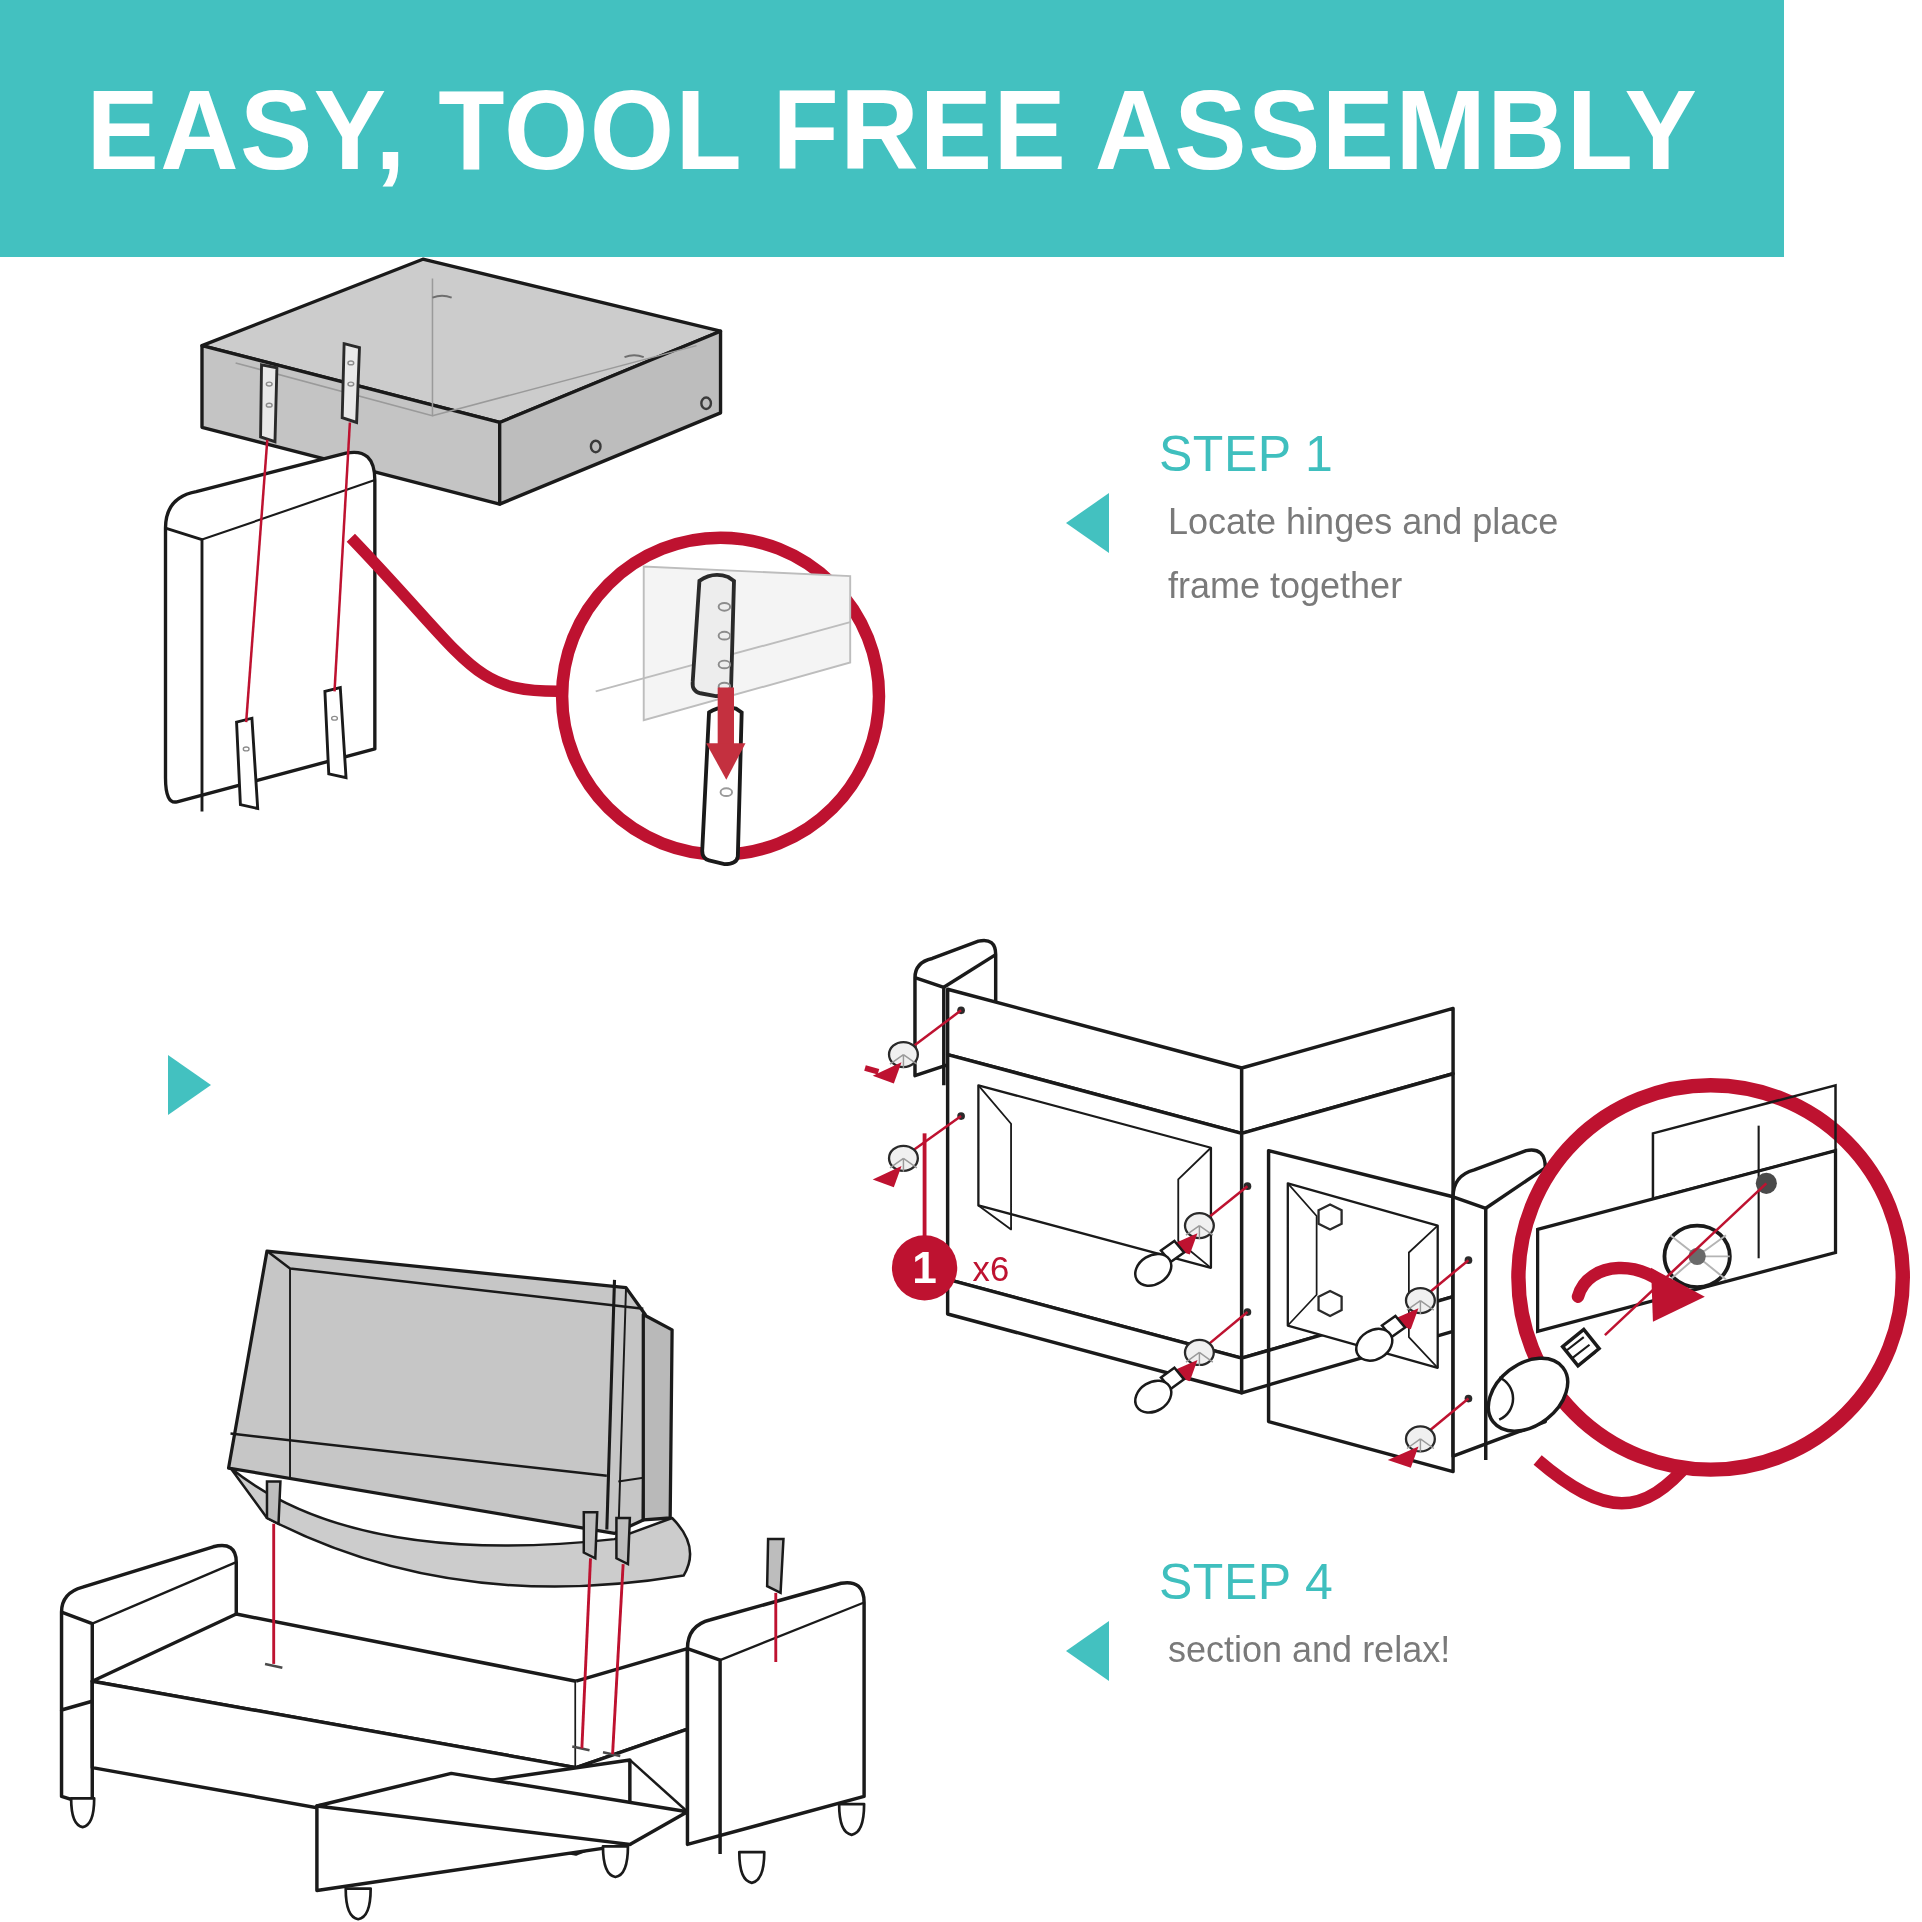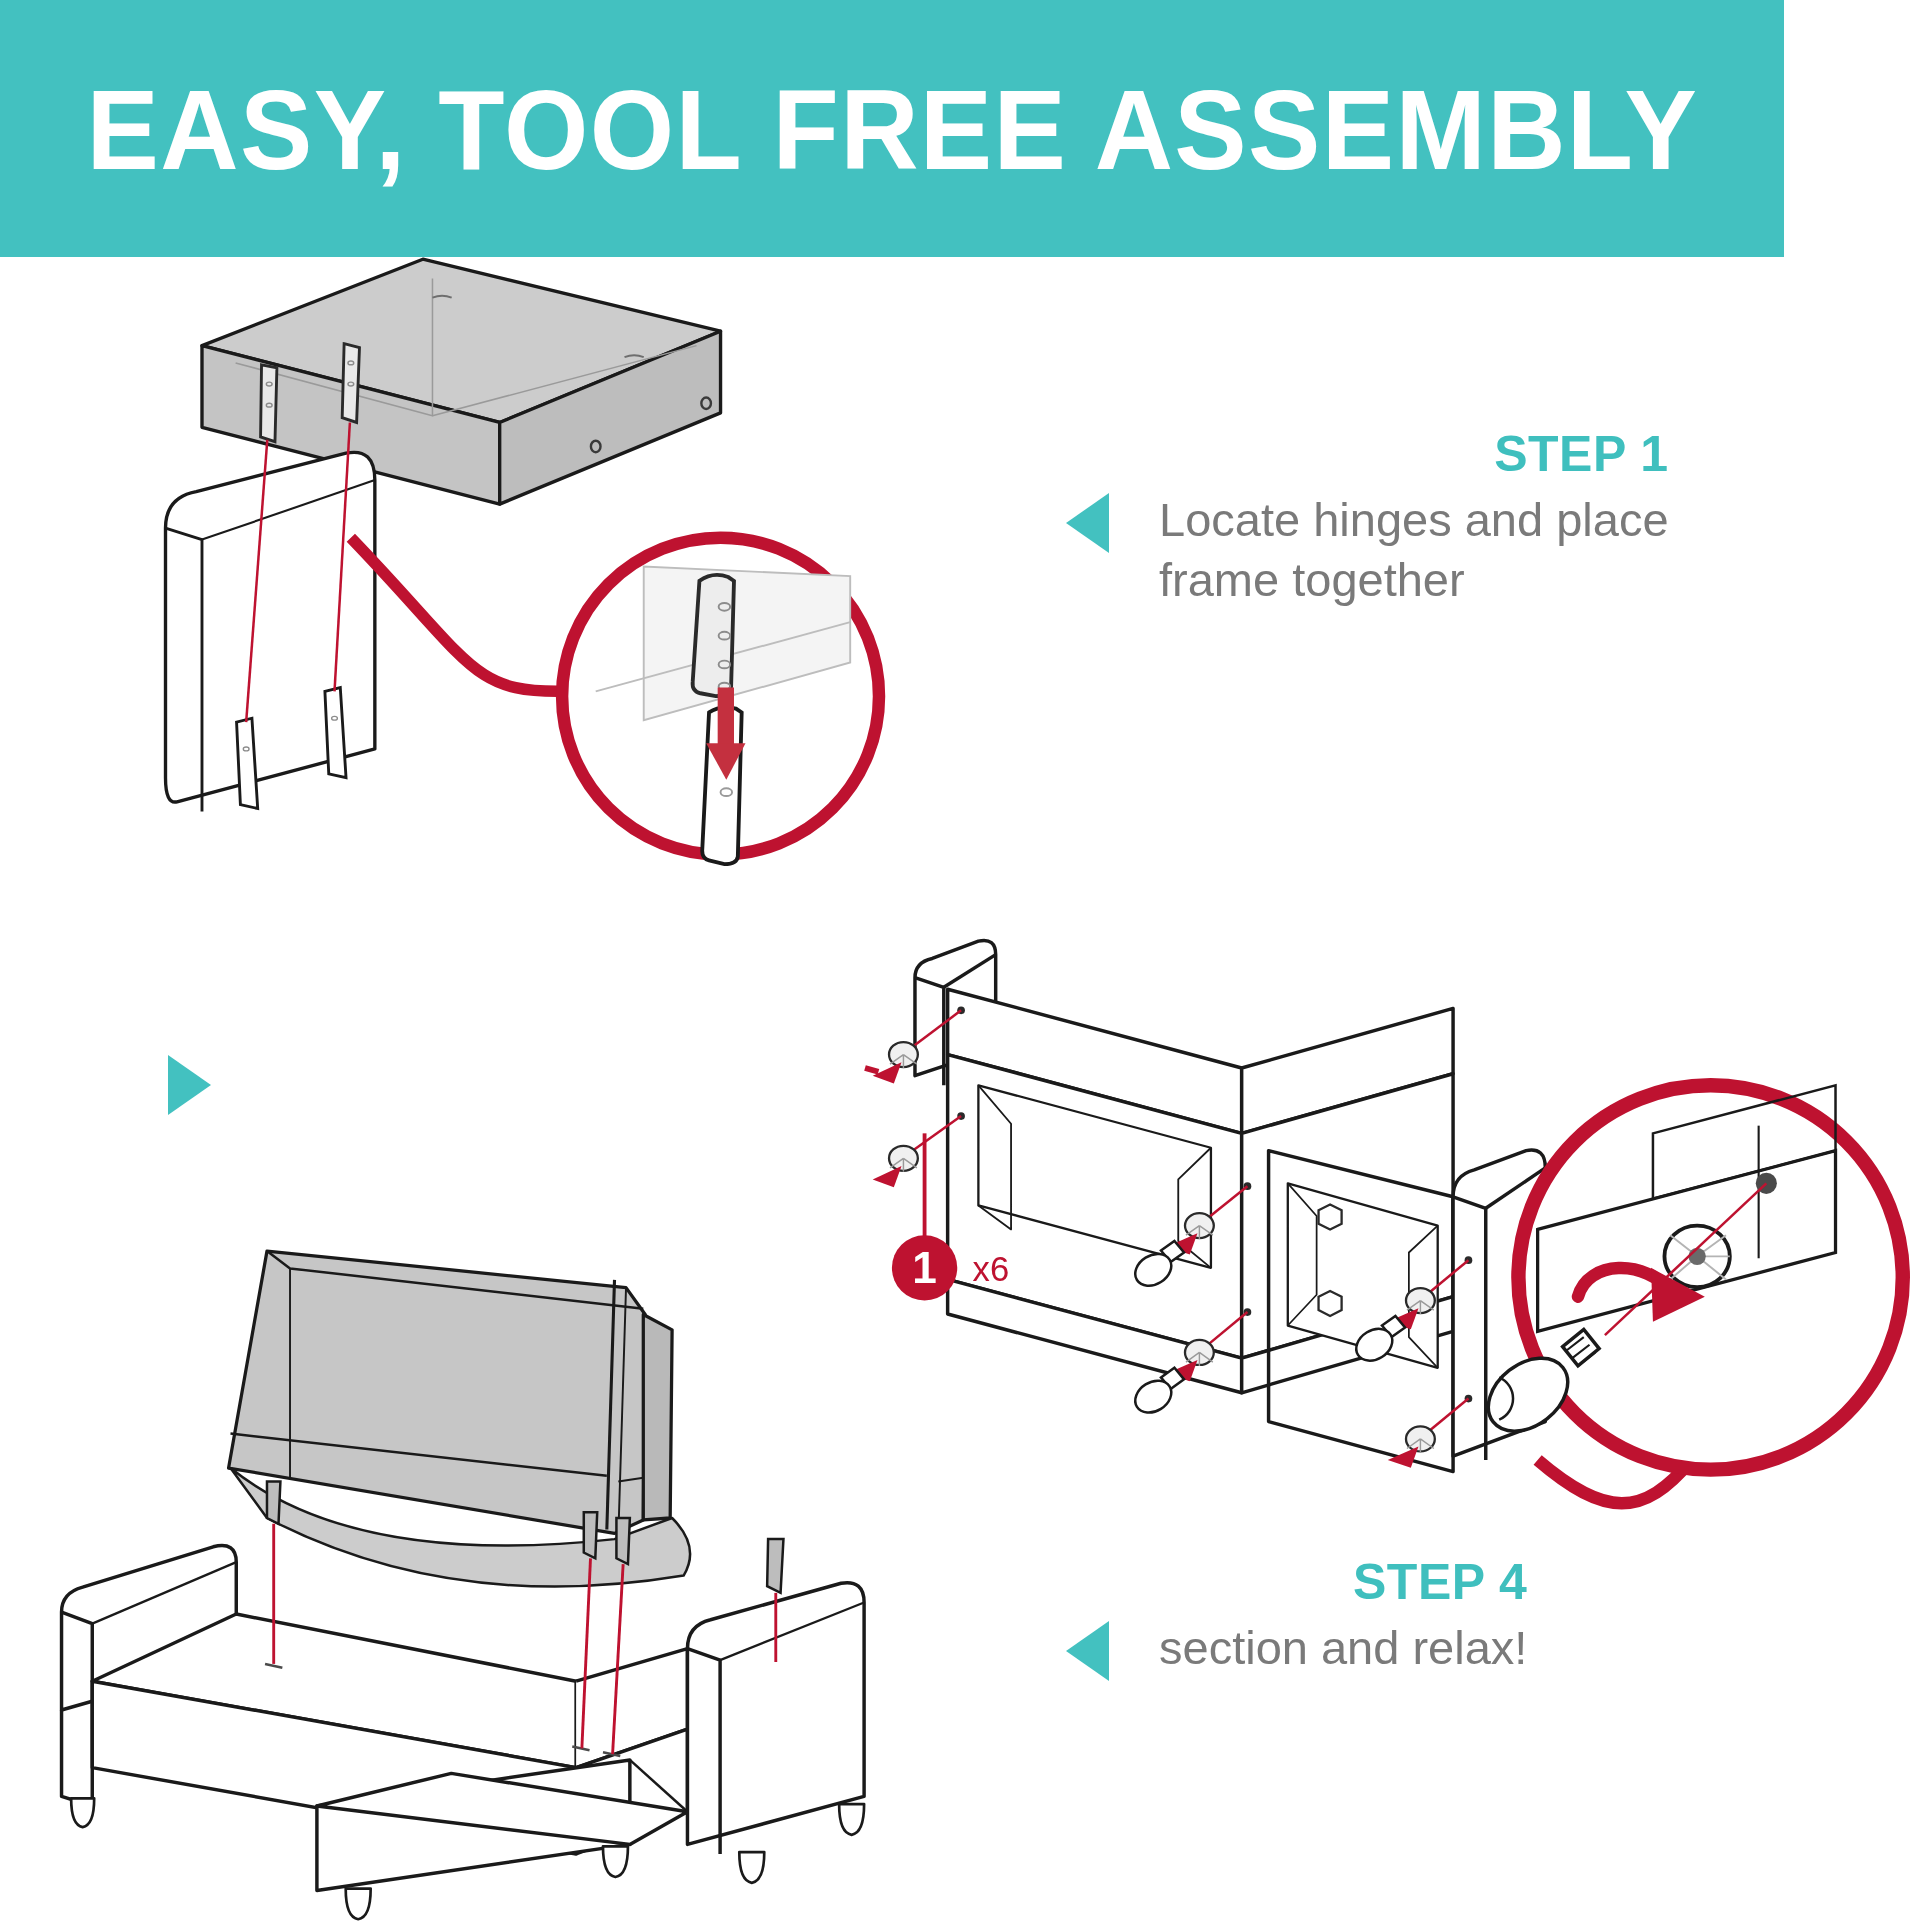--- a/index.html
+++ b/index.html
@@ -41,33 +41,32 @@
 
   
   .step-block {
     position: absolute;
     display: flex;
     align-items: flex-start;
   }
   .step-heading {
     color: #3fbfbe;
     font-size: 50px;
-    font-weight: bold;
+    font-weight: normal;
     letter-spacing: 0.5px;
     line-height: 1.05;
     margin: 0 0 9.6px 0;
     white-space: nowrap;
-    text-align: right;
   }
   .step-body {
     color: #7a7a7a;
-    font-size: 47px;
+    font-size: 36px;
     font-weight: normal;
     line-height: 1.28;
-    margin: 0;
+    margin: 9px;
   }
   .step-text-col { display: flex; flex-direction: column; }
 
   
   .tri {
     width: 0;
     height: 0;
     flex: 0 0 auto;
   }
   .tri-left {

